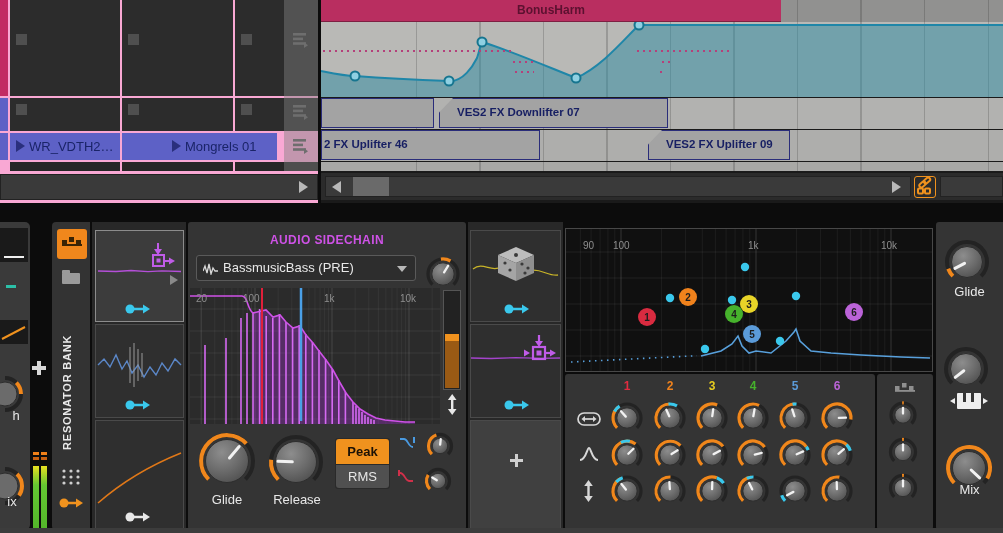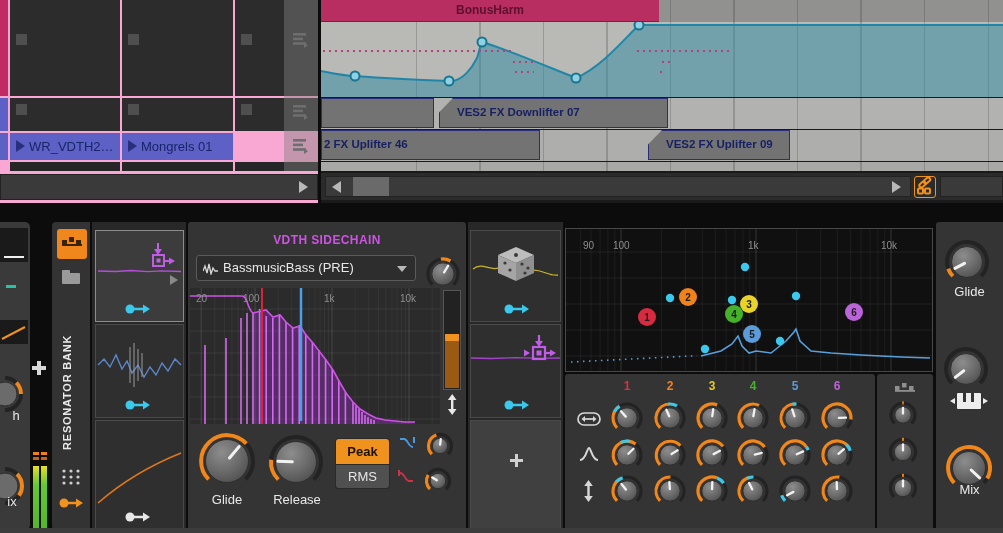--- a/index.html
+++ b/index.html
@@ -5,21 +5,21 @@
   html,body{margin:0;padding:0;background:#000;}
   #stage{position:relative;width:1003px;height:533px;background:#0c0c0c;overflow:hidden;
          font-family:"Liberation Sans",sans-serif;-webkit-font-smoothing:antialiased;}
   .abs{position:absolute;}
   .cell{background:#2c2c2c;}
   .stopsq{background:#4f4f4f;width:11px;height:11px;}
   .clipcell{background:#5d61c6;color:#1a2468;font-size:13px;line-height:27px;white-space:nowrap;overflow:hidden;}
   .ptri{width:0;height:0;border-left:9px solid #2a2f7d;border-top:6px solid transparent;border-bottom:6px solid transparent;display:inline-block;}
   .lane{background:#b2b2b0;}
   .glines{background-image:repeating-linear-gradient(90deg,transparent 0px,transparent 62px,rgba(40,40,40,0.22) 62px,rgba(40,40,40,0.22) 63.5px);background-position:33px 0;}
-  .pclip{background:#737373;border:1px solid #2a2d7a;color:#171f63;font-weight:bold;font-size:11.5px;line-height:27px;white-space:nowrap;overflow:hidden;box-sizing:border-box;}
+  .pclip{background:#a3a3a3;border:1px solid #2a2d7a;color:#171f63;font-weight:bold;font-size:11.5px;line-height:27px;white-space:nowrap;overflow:hidden;box-sizing:border-box;}
   .slant{clip-path:polygon(14px 0%,100% 0%,100% 100%,0% 100%,0% 48%);}
   .sbtrack{background:#3a3a3a;border:1px solid #222;box-sizing:border-box;}
   .arrR{width:0;height:0;border-left:9px solid #b8b8b8;border-top:6px solid transparent;border-bottom:6px solid transparent;}
   .arrL{width:0;height:0;border-right:9px solid #b8b8b8;border-top:6px solid transparent;border-bottom:6px solid transparent;}
   .panel{background:#343434;border-radius:3px;}
   .thumb{background:#2f2f2f;border:1px solid #4a4a4a;box-sizing:border-box;}
   .lbl{color:#e8e8e8;font-size:13px;text-align:center;}
   .freq{color:#8f8f8f;font-size:10px;position:absolute;}
   #vtitle{color:#e9e9e9;font-weight:bold;font-size:11px;letter-spacing:0.8px;
           writing-mode:vertical-rl;transform:rotate(180deg);text-align:center;}
@@ -46,21 +46,21 @@
     <div class="abs cell" style="left:10px;top:98px;width:110px;height:33px;"></div>
     <div class="abs cell" style="left:122px;top:98px;width:111px;height:33px;"></div>
     <div class="abs cell" style="left:235px;top:98px;width:83px;height:33px;"></div>
     <div class="abs stopsq" style="left:16px;top:104px;"></div>
     <div class="abs stopsq" style="left:128px;top:104px;"></div>
     <div class="abs stopsq" style="left:241px;top:104px;"></div>
 
     <div class="abs clipcell" style="left:10px;top:133px;width:110px;height:27px;">
       <span class="ptri" style="margin:7px 4px 0 6px;vertical-align:top;"></span><span>WR_VDTH2…</span>
     </div>
-    <div class="abs clipcell" style="left:122px;top:133px;width:111px;height:27px;">
+    <div class="abs clipcell" style="left:122px;top:133px;width:111px;height:27px;padding-left:44px;">
       <span class="ptri" style="margin:7px 4px 0 6px;vertical-align:top;"></span><span>Mongrels 01</span>
     </div>
 
     <div class="abs cell" style="left:10px;top:162px;width:110px;height:9px;background:#262626;"></div>
     <div class="abs cell" style="left:122px;top:162px;width:111px;height:9px;background:#262626;"></div>
     <div class="abs cell" style="left:235px;top:162px;width:83px;height:9px;background:#262626;"></div>
 
     <div class="abs" style="left:284px;top:0;width:34px;height:171px;background:rgba(128,128,128,0.45);">
       <svg style="position:absolute;left:9px;top:33px;" width="16" height="15">
           <g fill="#6e6e6e">
@@ -89,21 +89,21 @@
     </div>
 
     <div class="abs sbtrack" style="left:0;top:174px;width:318px;height:26px;">
       <div class="abs arrR" style="left:298px;top:6px;"></div>
     </div>
   </div>
 
   <div class="abs" style="left:321px;top:0;width:682px;height:203px;background:#1a1a1a;">
 
     <div class="abs glines" style="left:0;top:0;width:682px;height:22px;background-color:#919190;"></div>
-    <div class="abs" style="left:0;top:0;width:338px;height:22px;background:#b92e60;border-bottom:1px solid #7e1f42;box-sizing:border-box;">
+    <div class="abs" style="left:0;top:0;width:460px;height:22px;background:#b92e60;border-bottom:1px solid #7e1f42;box-sizing:border-box;">
       <div style="text-align:center;font-size:12px;font-weight:bold;color:#5c1130;line-height:21px;">BonusHarm</div>
     </div>
 
     <div class="abs" style="left:0;top:22px;width:682px;height:75px;background:#b9b9b6;">
       <div class="abs glines" style="left:0;top:0;width:682px;height:75px;"></div>
       <svg width="682" height="75" viewBox="0 0 682 75" style="position:absolute;left:0;top:0;">
         <path d="M0,49 C10,51 24,54 34,54 C60,56 100,58 128,59 C142,60 152,44 156,36 C159,28 159,22 161,20 C185,27 232,47 255,56 C282,44 306,14 318,3 L682,3 L682,75 L0,75 Z" fill="rgba(44,138,160,0.5)"></path>
         <path d="M0,49 C10,51 24,54 34,54 C60,56 100,58 128,59 C142,60 152,44 156,36 C159,28 159,22 161,20 C185,27 232,47 255,56 C282,44 306,14 318,3 L682,3" fill="none" stroke="#1f86a8" stroke-width="2"></path>
         <g stroke="#b5407a" stroke-width="2" stroke-dasharray="2,4">
           <line x1="2" y1="29" x2="190" y2="29"></line>
@@ -280,21 +280,21 @@
         <g>
             <circle cx="34" cy="96" r="4.5" fill="#e8e8e8"></circle>
             <line x1="38" y1="96" x2="48" y2="96" stroke="#e8e8e8" stroke-width="2.5"></line>
             <path d="M47,91.5 L54,96 L47,100.5 z" fill="#e8e8e8"></path>
           </g>
       </svg>
     </div>
   </div>
 
   <div class="abs panel" style="left:188px;top:222px;width:278px;height:308px;">
-    <div class="abs" style="left:0;top:11px;width:278px;text-align:center;color:#ce52e6;font-weight:bold;font-size:12px;letter-spacing:0.4px;">VDTH SIDECHAIN</div>
+    <div class="abs" style="left:0;top:11px;width:278px;text-align:center;color:#ce52e6;font-weight:bold;font-size:12px;letter-spacing:0.4px;">AUDIO SIDECHAIN</div>
     <div class="abs" style="left:8px;top:33px;width:220px;height:26px;background:#2d2d2d;border:1px solid #5a5a5a;border-radius:3px;box-sizing:border-box;">
       <svg style="position:absolute;left:6px;top:6px;" width="16" height="13">
           <path d="M0,9 L2,4 L4,11 L6,2 L8,12 L10,6 L12,9 L15,9" fill="none" stroke="#d8d8d8" stroke-width="1.3"></path>
         </svg>
       <span style="position:absolute;left:26px;top:4px;color:#e8e8e8;font-size:13px;">BassmusicBass (PRE)</span>
       <div style="position:absolute;right:8px;top:10px;width:0;height:0;border-top:6px solid #b8b8b8;border-left:5px solid transparent;border-right:5px solid transparent;"></div>
     </div>
 
     <div class="abs" style="left:2px;top:66px;width:250px;height:136px;background:#2b2b2b;">
       <svg id="scSpec" width="250" height="136" viewBox="0 0 250 136">

